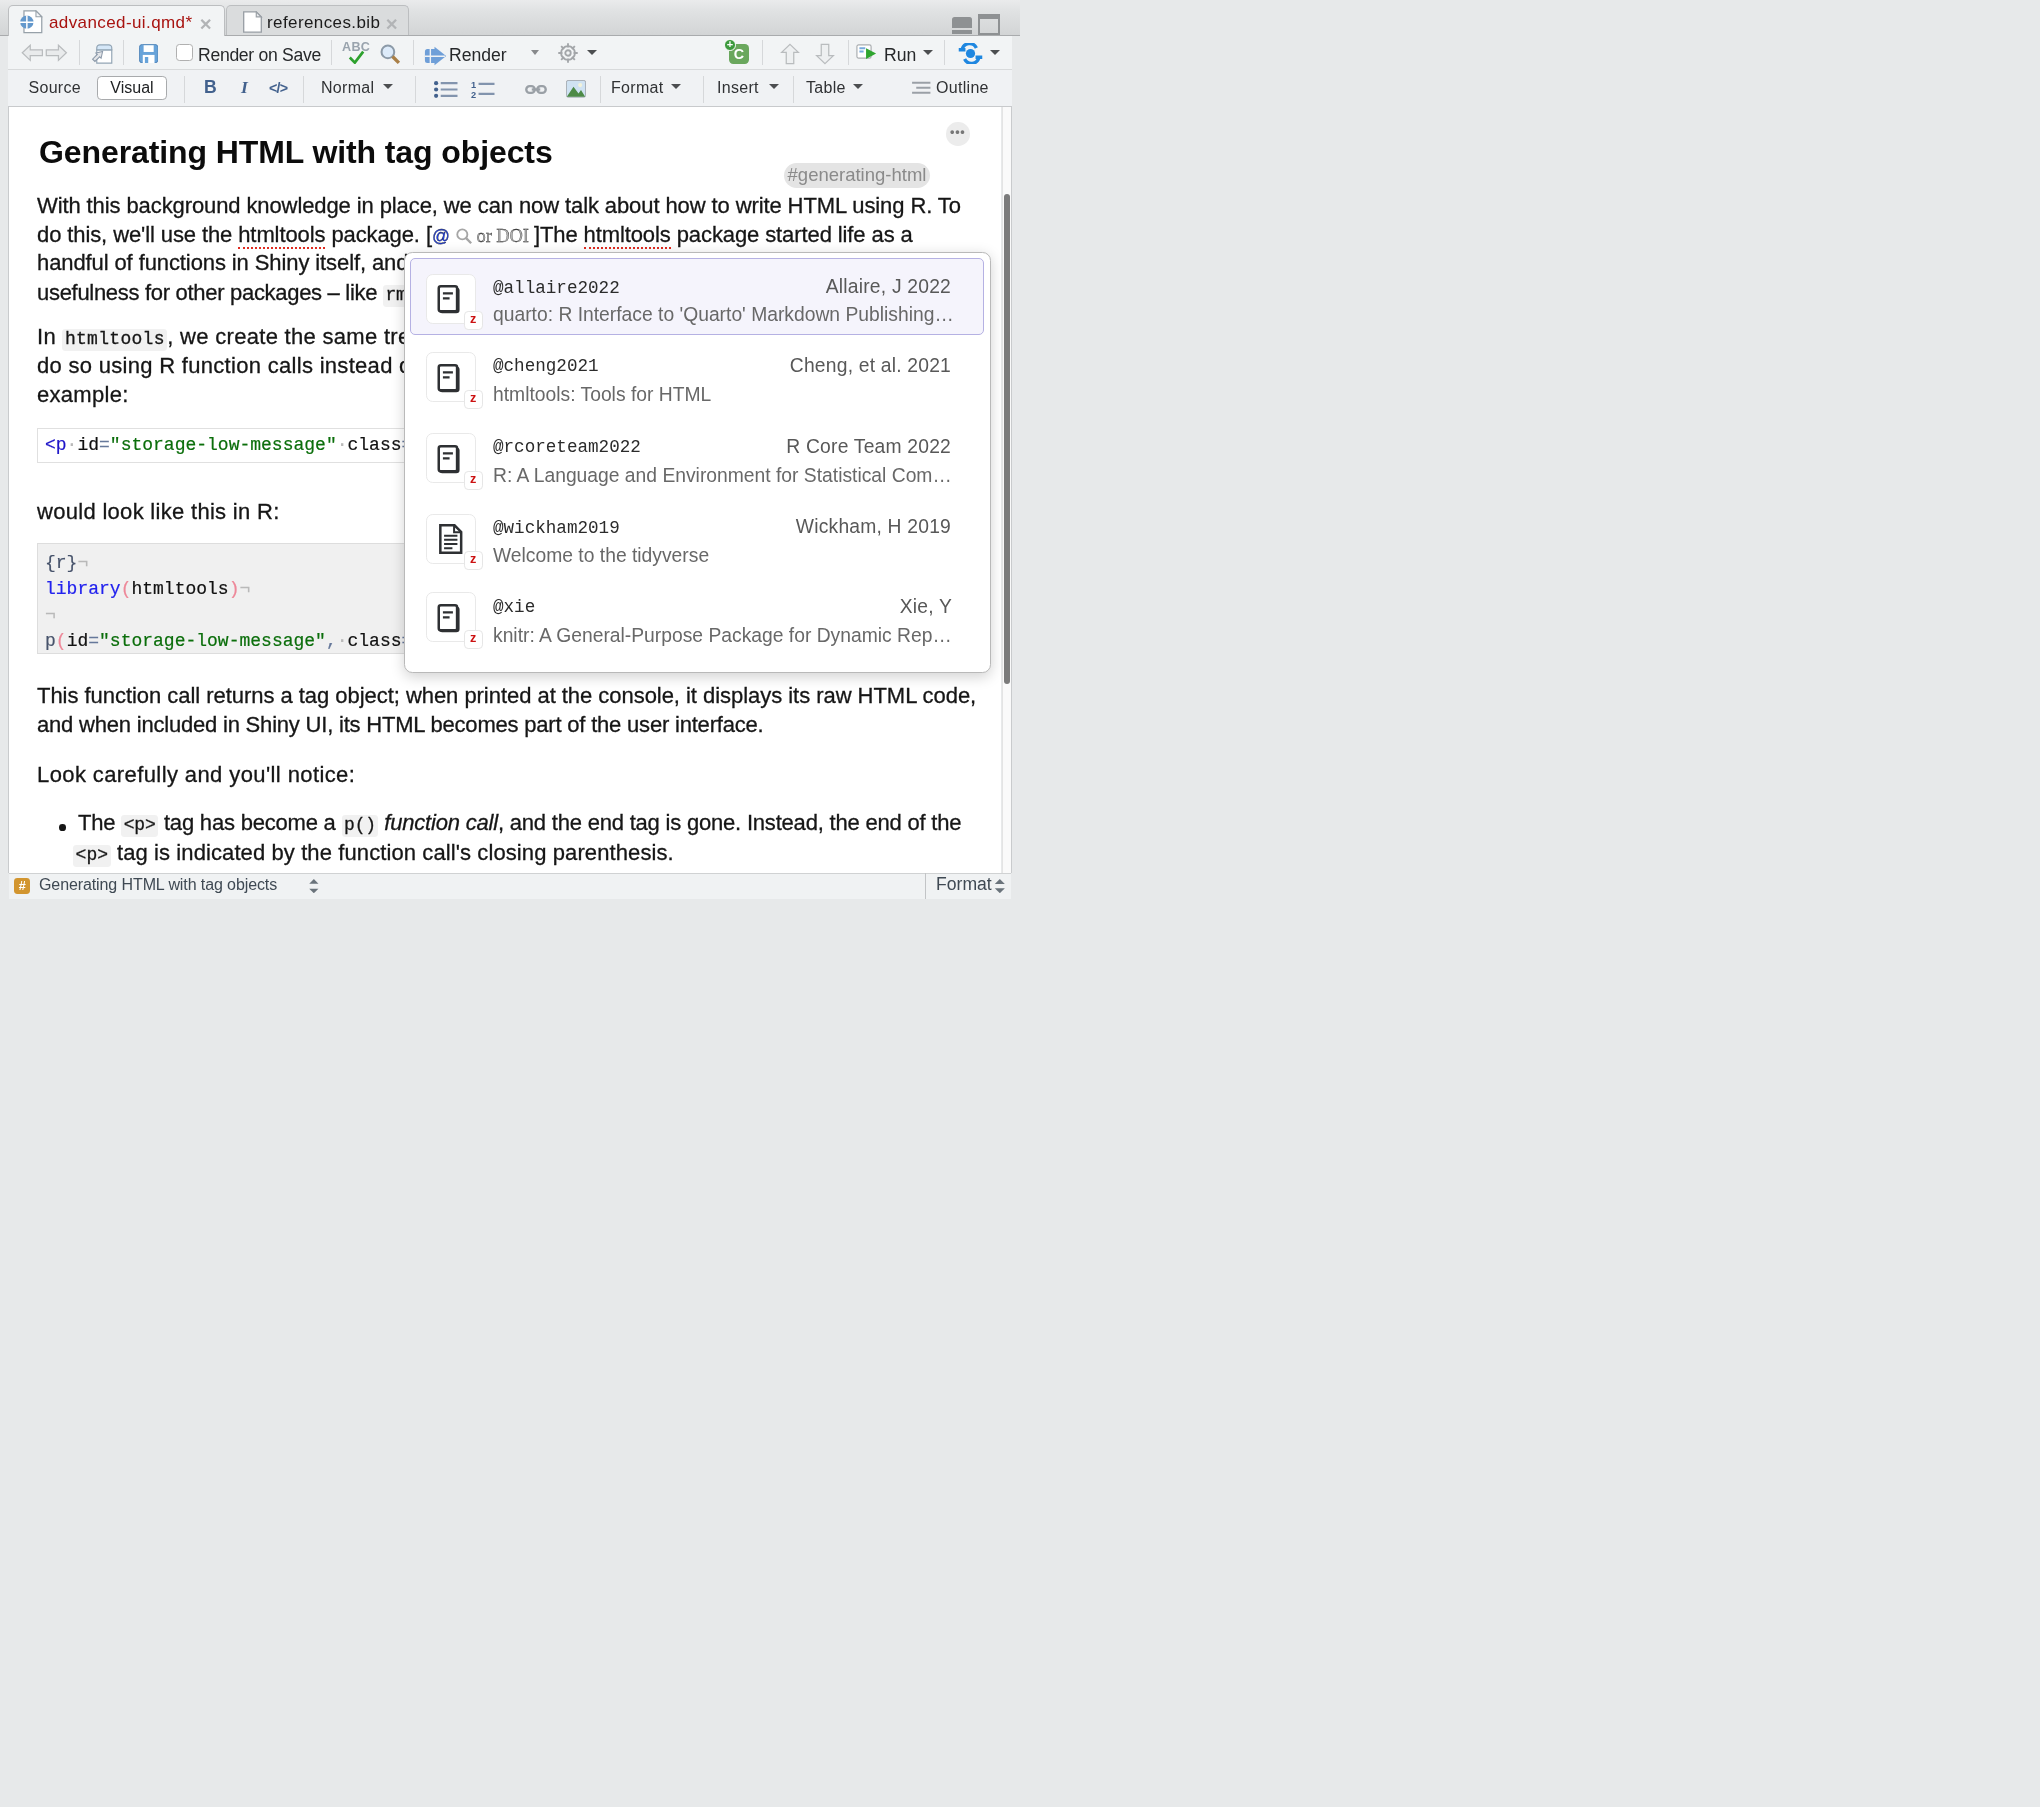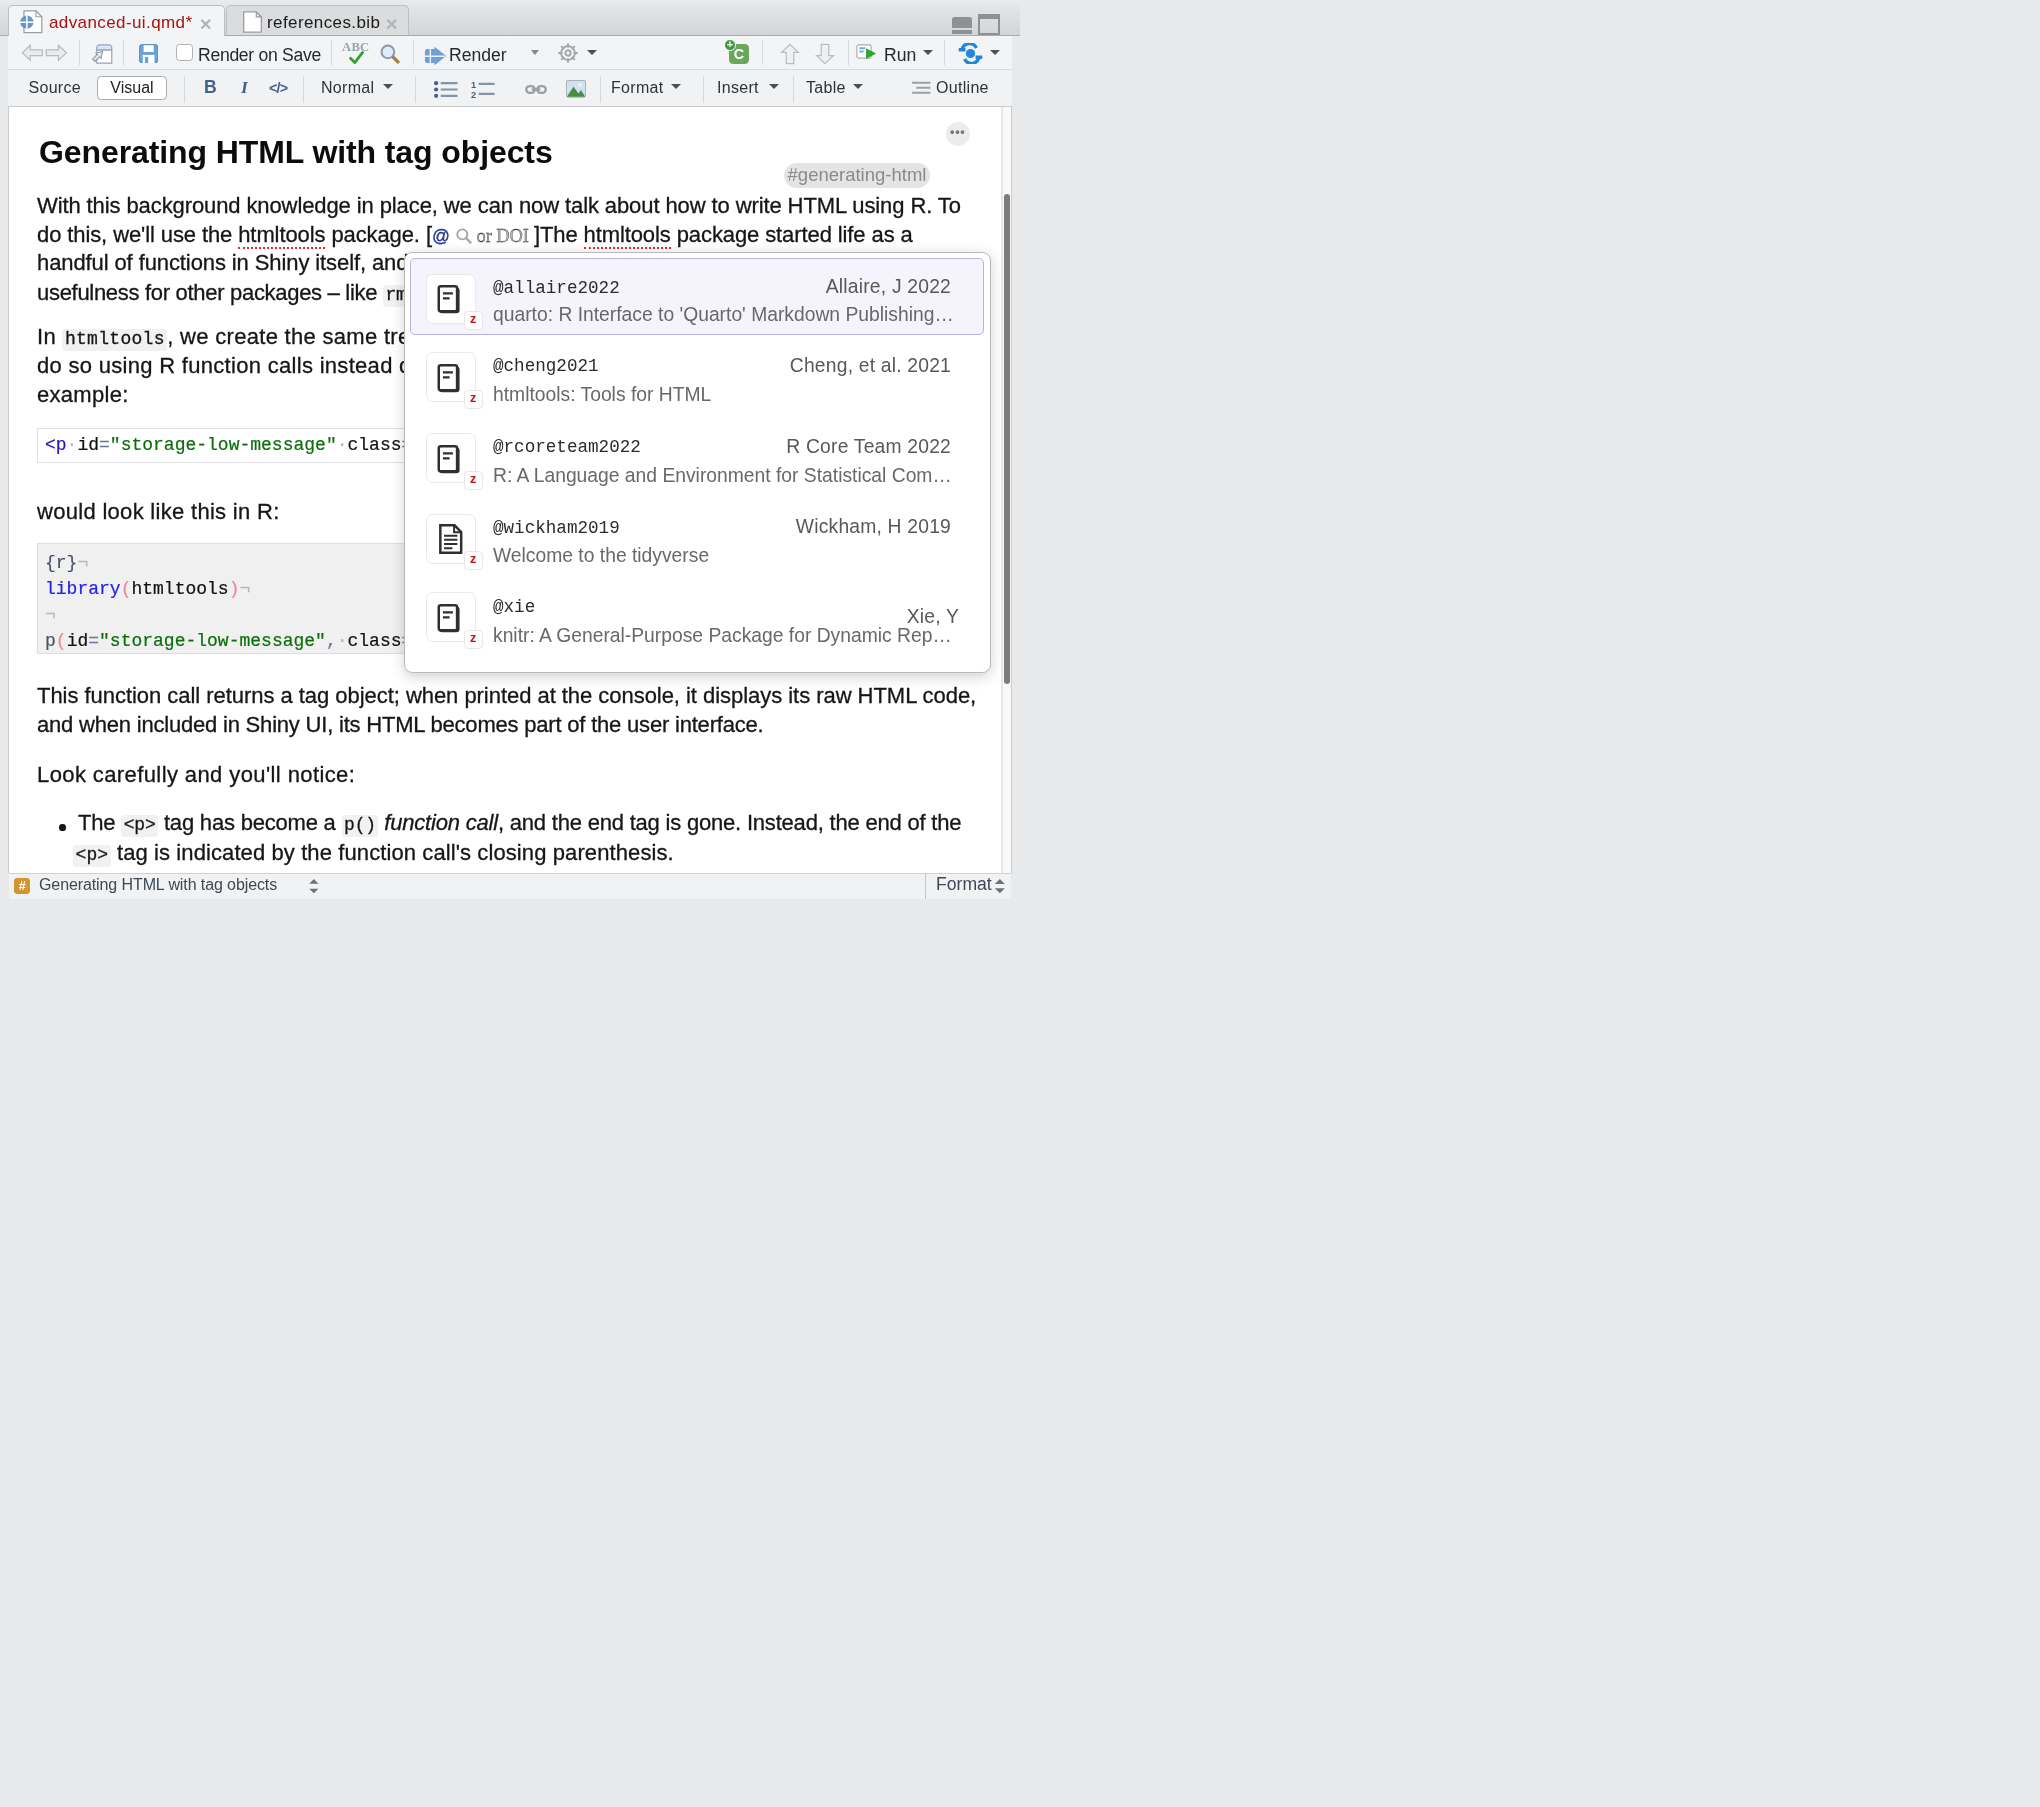--- a/index.html
+++ b/index.html
@@ -73,21 +73,21 @@
     <rect x="0.5" y="0.5" width="22" height="22" rx="3.5" fill="#68a3d9" stroke="#4a7fb5" stroke-width="1"></rect>
     <rect x="5.5" y="1.5" width="12" height="8" fill="#ffffff"></rect>
     <rect x="4.5" y="13" width="14" height="10" fill="#ffffff"></rect>
     <rect x="7" y="15.5" width="4" height="7.5" fill="#68a3d9"></rect>
   </svg>
 
 <div class="abs" style="left:176px;top:44px;width:17px;height:17px;background:#ffffff;border:1.3px solid #b0b0b0;border-radius:3.4px;"></div>
 <div class="ui1" style="left:198px;top:47px;letter-spacing:-0.3px;">Render on Save</div>
 <div class="sep1" style="left:331px;"></div>
 
-<div class="abs" style="left:342px;top:41px;font-size:12.6px;line-height:12.6px;font-weight:bold;color:#99a3ad;letter-spacing:0.3px;font-family:Liberation Serif, serif;">ABC</div>
+<div class="abs" style="left:342px;top:41px;font-size:12.6px;line-height:12.6px;font-weight:bold;color:#99a3ad;letter-spacing:0.3px;font-family:Liberation Sans, sans-serif;">ABC</div>
 <svg class="abs" style="left:348px;top:50px;" width="17" height="14.3" viewBox="0 0 20 17">
     <path d="M2 9 L8 15 L18 2" stroke="#2da12d" stroke-width="3.2" fill="none"></path>
   </svg>
 
 <svg class="abs" style="left:379px;top:43px;" width="22" height="22" viewBox="0 0 26 26">
     <circle cx="10.5" cy="10.5" r="7.5" fill="#ddebfa" stroke="#8c9aa8" stroke-width="2.4"></circle>
     <line x1="16" y1="16" x2="23.5" y2="23.5" stroke="#a97f47" stroke-width="4"></line>
   </svg>
 <div class="sep1" style="left:413px;"></div>
 
@@ -293,21 +293,21 @@
 <div class="popt" style="left:493px;top:546px;">Welcome to the tidyverse</div>
 
 <div class="iconbox" style="top:592px;"></div>
 <svg class="abs" style="left:437px;top:604px;" width="26" height="30" viewBox="0 0 31 36">
     <path d="M3 3 h20 a4 4 0 0 1 4 4 v23 a4 4 0 0 1 -4 4 h-17 a3 3 0 0 1 -3 -3 z" fill="#2e3033"></path>
     <rect x="2" y="1.5" width="22" height="30" rx="2.5" fill="#ffffff" stroke="#2e3033" stroke-width="3"></rect>
     <path d="M7 10 h12 M7 16 h8" stroke="#2e3033" stroke-width="2.6"></path>
   </svg>
 <div class="zbadge" style="top:630px;">z</div>
 <div class="popid" style="left:493px;top:599px;">@xie</div>
-<div class="popa" style="right:61px;top:597px;margin-top:10px;">Xie, Y</div>
+<div class="popa" style="right:68px;top:597px;">Xie, Y</div>
 <div class="popt" style="left:493px;top:626px;">knitr: A General-Purpose Package for Dynamic Rep…</div>
 
 <div class="abs" style="left:9.2px;top:873px;width:1002px;height:26px;background:#f0f2f3;border-top:0.8px solid #d0d2d3;"></div>
 <div class="abs" style="left:925px;top:873px;width:1.3px;height:26px;background:#c2c4c6;"></div>
 <div class="abs" style="left:14.3px;top:878px;width:16px;height:16px;background:#d2952f;border-radius:3.4px;color:#fff;font-weight:bold;font-size:12.6px;line-height:16px;text-align:center;">#</div>
 <div class="abs" style="left:39px;top:877px;font-size:16px;line-height:16px;color:#3f4953;white-space:nowrap;letter-spacing:-0.1px;">Generating HTML with tag objects</div>
 <svg class="abs" style="left:308px;top:879px;" width="11.7" height="14.3" viewBox="0 0 14 17">
     <path d="M7 0 L12.5 5.5 H1.5 Z" fill="#6a737b"></path>
     <path d="M7 17 L12.5 11.5 H1.5 Z" fill="#6a737b"></path>
   </svg>

